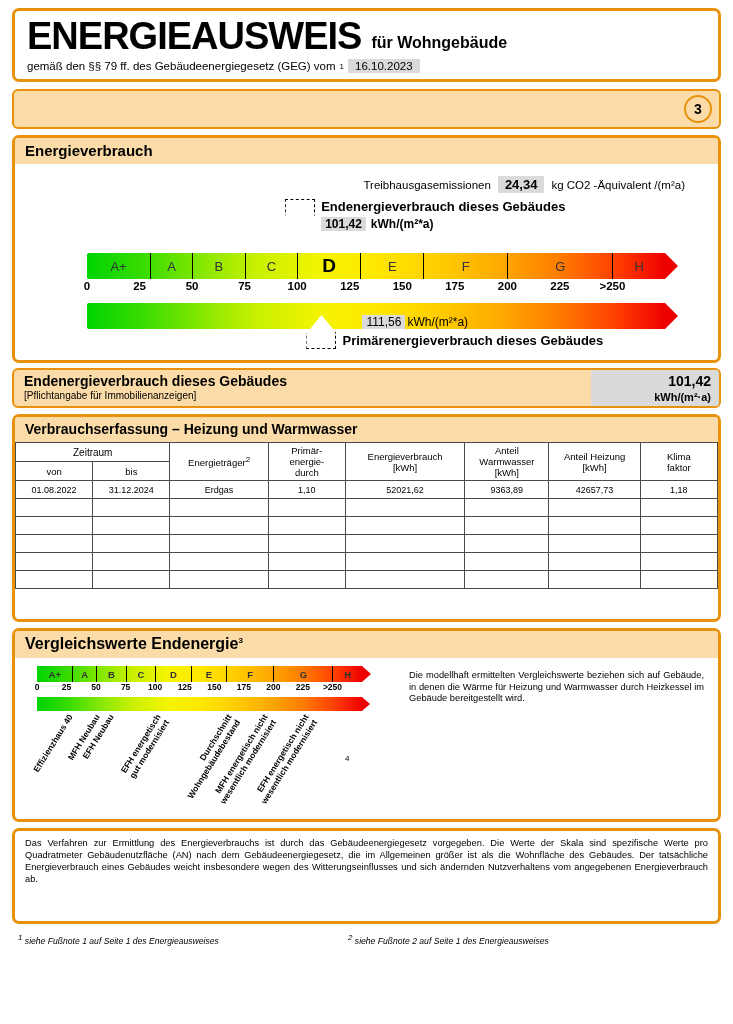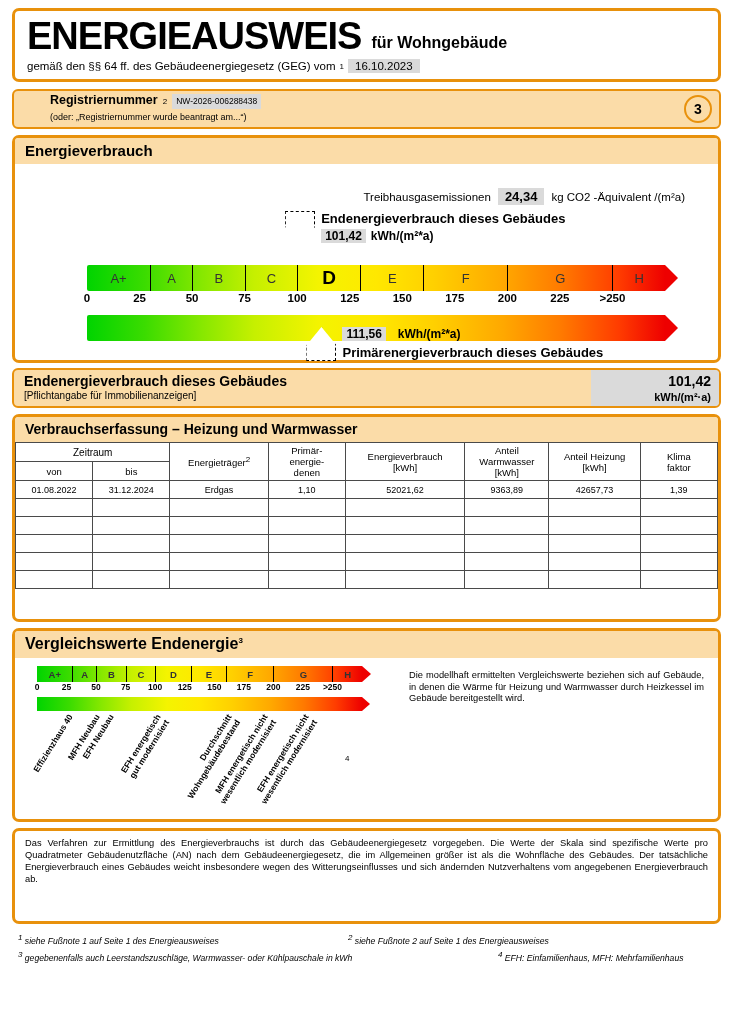--- a/index.html
+++ b/index.html
@@ -74,21 +74,21 @@
     border: 2px solid #E8910C; background: #FBDCA8;
     display: flex; align-items: center; justify-content: center;
     font-weight: bold; font-size: 14px;
   }
 
   
   #verbrauch-box { margin: 6px 12px 0 12px; height: 228px; }
   #verbrauch-box .box-hdr { font-size: 15px; }
   .thg-row {
     display: flex; align-items: center; justify-content: flex-end;
-    gap: 7px; font-size: 11.5px; padding: 24px 33px 0 0;
+    gap: 7px; font-size: 11.5px; padding: 12px 33px 0 0;
   }
   .thg-val { background: #DADADA; font-weight: bold; font-size: 13px; padding: 1px 7px; }
 
   
   .scale-area { position: relative; margin-top: 4px; height: 158px; }
   .marker-top {
     position: absolute; top: 2px; display: flex; align-items: flex-start;
   }
   .arrow-dn {
     width: 30px; height: 34px;
@@ -150,21 +150,21 @@
     border-bottom: 13px solid transparent;
     border-left: 13px solid #EE0000;
   }
   .marker-bot { position: absolute; display: flex; align-items: flex-start; }
   .arrow-up {
     width: 30px; height: 34px;
     border: 1.4px dashed #000; background: #fff;
     clip-path: polygon(50% 0, 100% 54%, 100% 100%, 0 100%, 0 54%);
   }
   .mb-txt { margin-left: 6px; }
-  .mb-l1 { font-size: 12px; font-weight: bold; display: flex; gap: 12px; align-items: baseline; }
+  .mb-l1 { font-size: 12px; font-weight: normal; display: flex; gap: 2px; align-items: baseline; margin-left: 20px; }
   .mb-l2 { margin-top: 4px; font-size: 13px; font-weight: bold; }
 
   
   #pflicht-bar {
     margin: 5px 12px 0 12px;
     border: 2px solid #E8910C; border-radius: 6px;
     background: #FBDCA8; height: 40px;
     display: flex; align-items: stretch; overflow: hidden;
   }
   .pf-left { flex: 1; padding: 3px 0 0 10px; }
@@ -272,35 +272,27 @@
 <body>
 
 <div class="page">
 
   <div class="box" id="title-box">
     <div class="title-row">
       <div class="title-main">ENERGIEAUSWEIS</div>
       <div class="title-sub">für Wohngebäude</div>
     </div>
     <div class="title-legal">
-      <span>gemäß den §§ 64 ff. des Gebäudeenergiegesetz (GEG) vom</span>
+      <span>gemäß den §§ 79 ff. des Gebäudeenergiegesetz (GEG) vom</span>
       <span class="sup">1</span>
       <span class="grayval">16.10.2023</span>
     </div>
   </div>
 
   <div id="captured-bar">
-    <div class="reg-wrap">
-      <div class="reg-l1">
-        <span class="reg-label">Registriernummer</span>
-        <span class="sup">2</span>
-        <span class="reg-num">NW-2026-006288438</span>
-      </div>
-      <div class="reg-l2">(oder: „Registriernummer wurde beantragt am...“)</div>
-    </div>
     <div class="step-circle">3</div>
   </div>
 
   <div class="box" id="verbrauch-box">
     <div class="box-hdr">Energieverbrauch</div>
 
     <div class="thg-row">
       <span>Treibhausgasemissionen</span>
       <span class="thg-val">24,34</span>
       <span>kg CO2 -Äquivalent /(m²a)</span>
@@ -385,21 +377,21 @@
           <col style="width:11%">
       </colgroup>
       <thead>
         <tr>
           <th colspan="2" class="g hdr-zeitraum">Zeitraum</th>
           <th rowspan="2" class="hdr-cell">
             <span>Energieträger</span><span class="sup">2</span>
           </th>
           <th rowspan="2" class="hdr-cell" style="white-space:pre-line">Primär-
 energie-
-denen</th>
+durch</th>
           <th rowspan="2" class="hdr-cell" style="white-space:pre-line">Energieverbrauch
 [kWh]</th>
           <th rowspan="2" class="hdr-cell" style="white-space:pre-line">Anteil
 Warmwasser
 [kWh]</th>
           <th rowspan="2" class="hdr-cell" style="white-space:pre-line">Anteil Heizung
 [kWh]</th>
           <th rowspan="2" class="hdr-cell" style="white-space:pre-line">Klima
 faktor</th>
         </tr>
@@ -410,21 +402,21 @@
       </thead>
       <tbody id="erfassung-body">
           <tr>
             <td class="ctr">01.08.2022</td>
             <td class="ctr">31.12.2024</td>
             <td class="ctr">Erdgas</td>
             <td class="num">1,10</td>
             <td class="num">52021,62</td>
             <td class="num">9363,89</td>
             <td class="num">42657,73</td>
-            <td class="num">1,39</td>
+            <td class="num">1,18</td>
           </tr>
           <tr>
             <td>&nbsp;</td>
             <td>&nbsp;</td>
             <td>&nbsp;</td>
             <td>&nbsp;</td>
             <td>&nbsp;</td>
             <td>&nbsp;</td>
             <td>&nbsp;</td>
             <td>&nbsp;</td>
@@ -531,25 +523,15 @@
     <div class="fn-row">
       <div class="fn-a">
         <span class="sup">1</span>
         <span>siehe Fußnote 1 auf Seite 1 des Energieausweises</span>
       </div>
       <div class="fn-b">
         <span class="sup">2</span>
         <span>siehe Fußnote 2 auf Seite 1 des Energieausweises</span>
       </div>
     </div>
-    <div class="fn-row">
-      <div class="fn-a" style="width:480px">
-        <span class="sup">3</span>
-        <span>gegebenenfalls auch Leerstandszuschläge, Warmwasser- oder Kühlpauschale in kWh</span>
-      </div>
-      <div class="fn-b">
-        <span class="sup">4</span>
-        <span>EFH: Einfamilienhaus, MFH: Mehrfamilienhaus</span>
-      </div>
-    </div>
   </div>
 
 </div>
 
 </body></html>

